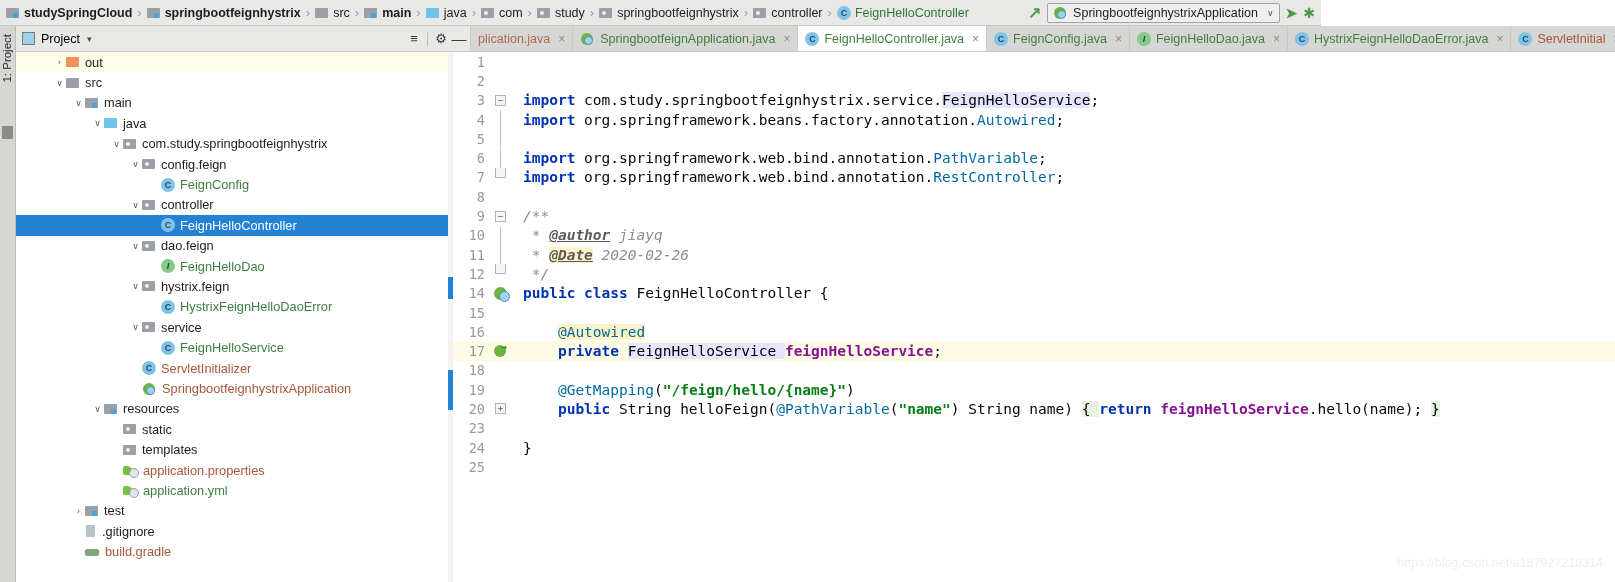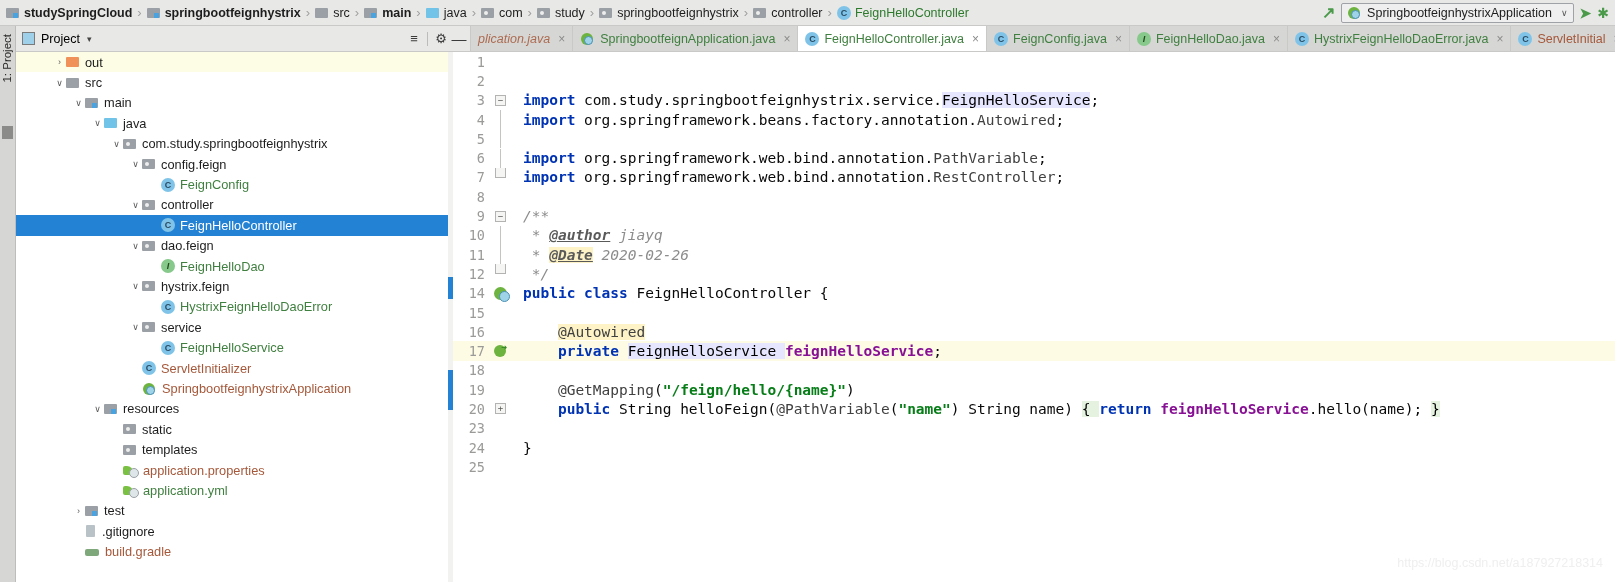--- a/index.html
+++ b/index.html
@@ -6,21 +6,21 @@
   html, body {
     width: 1615px; height: 582px;
     background: #ffffff;
     font-family: "Liberation Sans", sans-serif;
     overflow: hidden;
   }
   .app { position: relative; width: 1615px; height: 582px; }
 
   
   .navbar {
-    position: absolute; left: 0; top: 0; width: 1615px; height: 26px;
+    position: absolute; left: 0; top: 0; width: 1321px; height: 26px;
     background: #e8e8e7;
     display: flex; align-items: center;
     font-size: 12.5px; color: #1d1d1d;
     border-bottom: 1px solid #c9c9c7;
     justify-content: center;
   }
   .crumbs { display: flex; align-items: center; padding-left: 4px; flex: 1; min-width: 0; }
   .crumb { display: flex; align-items: center; height: 22px; padding: 0 2px; white-space: nowrap; }
   .crumb .lbl { margin-left: 4px; }
   .crumb.bold .lbl { font-weight: bold; }
@@ -163,21 +163,21 @@
     color:#3c3c3c; font-size:15px; flex:0 0 22px;
   }
   .tab {
     display:flex; align-items:center; gap:5px; padding:0 7px;
     border-left:1px solid #c9c9c7; font-size:12.5px; white-space:nowrap;
     background:#d6d6d4; color:#1d1d1d; flex:0 0 auto;
   }
   .tab.active { background:#ffffff; }
   .tab .tname.green { color:#3f7f3f; }
   .tab .tname.brown { color:#a5583a; }
-  .tab .tname.fade { color:#a5583a; opacity:.85;font-style:italic; }
+  .tab .tname.fade { color:#a5583a; opacity:.85; }
   .tab .tclose { color:#8c8c8c; font-size:12px; margin-left:3px; }
 
   
   .editor {
     position:absolute; left:448px; top:52px; width:1167px; height:530px;
     background:#ffffff; overflow:hidden;
     font-family:"DejaVu Sans Mono","Liberation Mono",monospace;
     font-size:14.5px;
   }
   .marker-strip {
@@ -237,21 +237,21 @@
     position:absolute; left:9px; top:0; width:1px; height:19px; background:#c4c4c2;
   }
   .g-foldend {
     position:absolute; left:4px; top:0px; width:11px; height:10px;
     border:1px solid #b3b3b1; border-top:none; background:#f5f5f3;
   }
 
   
   .kw { color:#0033b3; font-weight:bold; }
   .plain { color:#080808; }
-  .anno { color:#404040; }
+  .anno { color:#0369a1; }
   .str { color:#067d17; font-weight:bold; }
   .cmt { color:#8c8c8c; font-style:italic; }
   .cmttag { color:#5a5a5a; font-style:italic; font-weight:bold; text-decoration:underline; }
   .cmttag.hl { background:#fdf3c7; }
   .fld { color:#871094; font-weight:bold; }
   .hlid { background:#e6e6ff; }
   .folded { background:#e6f2e0; }
 
   .watermark {
     position:absolute; right:12px; bottom:12px;

